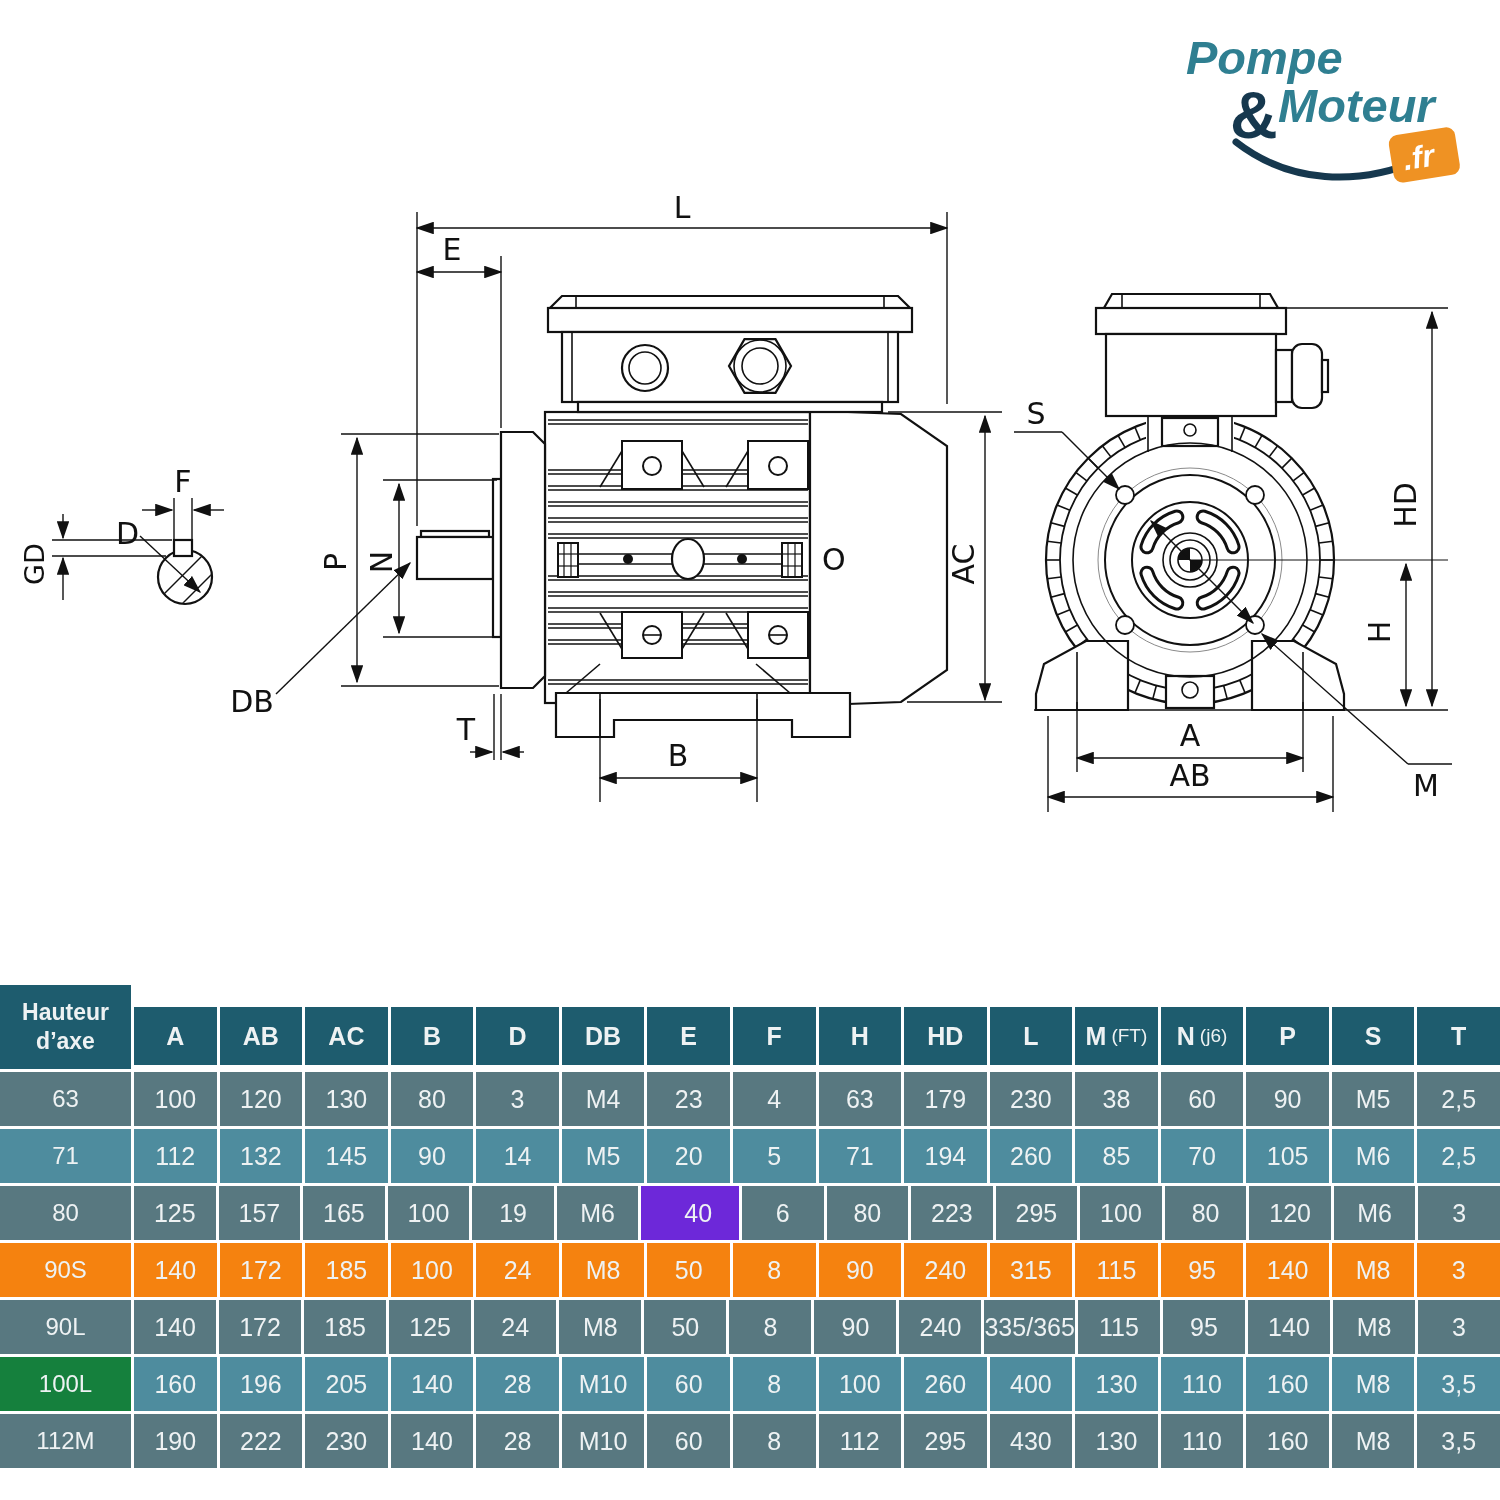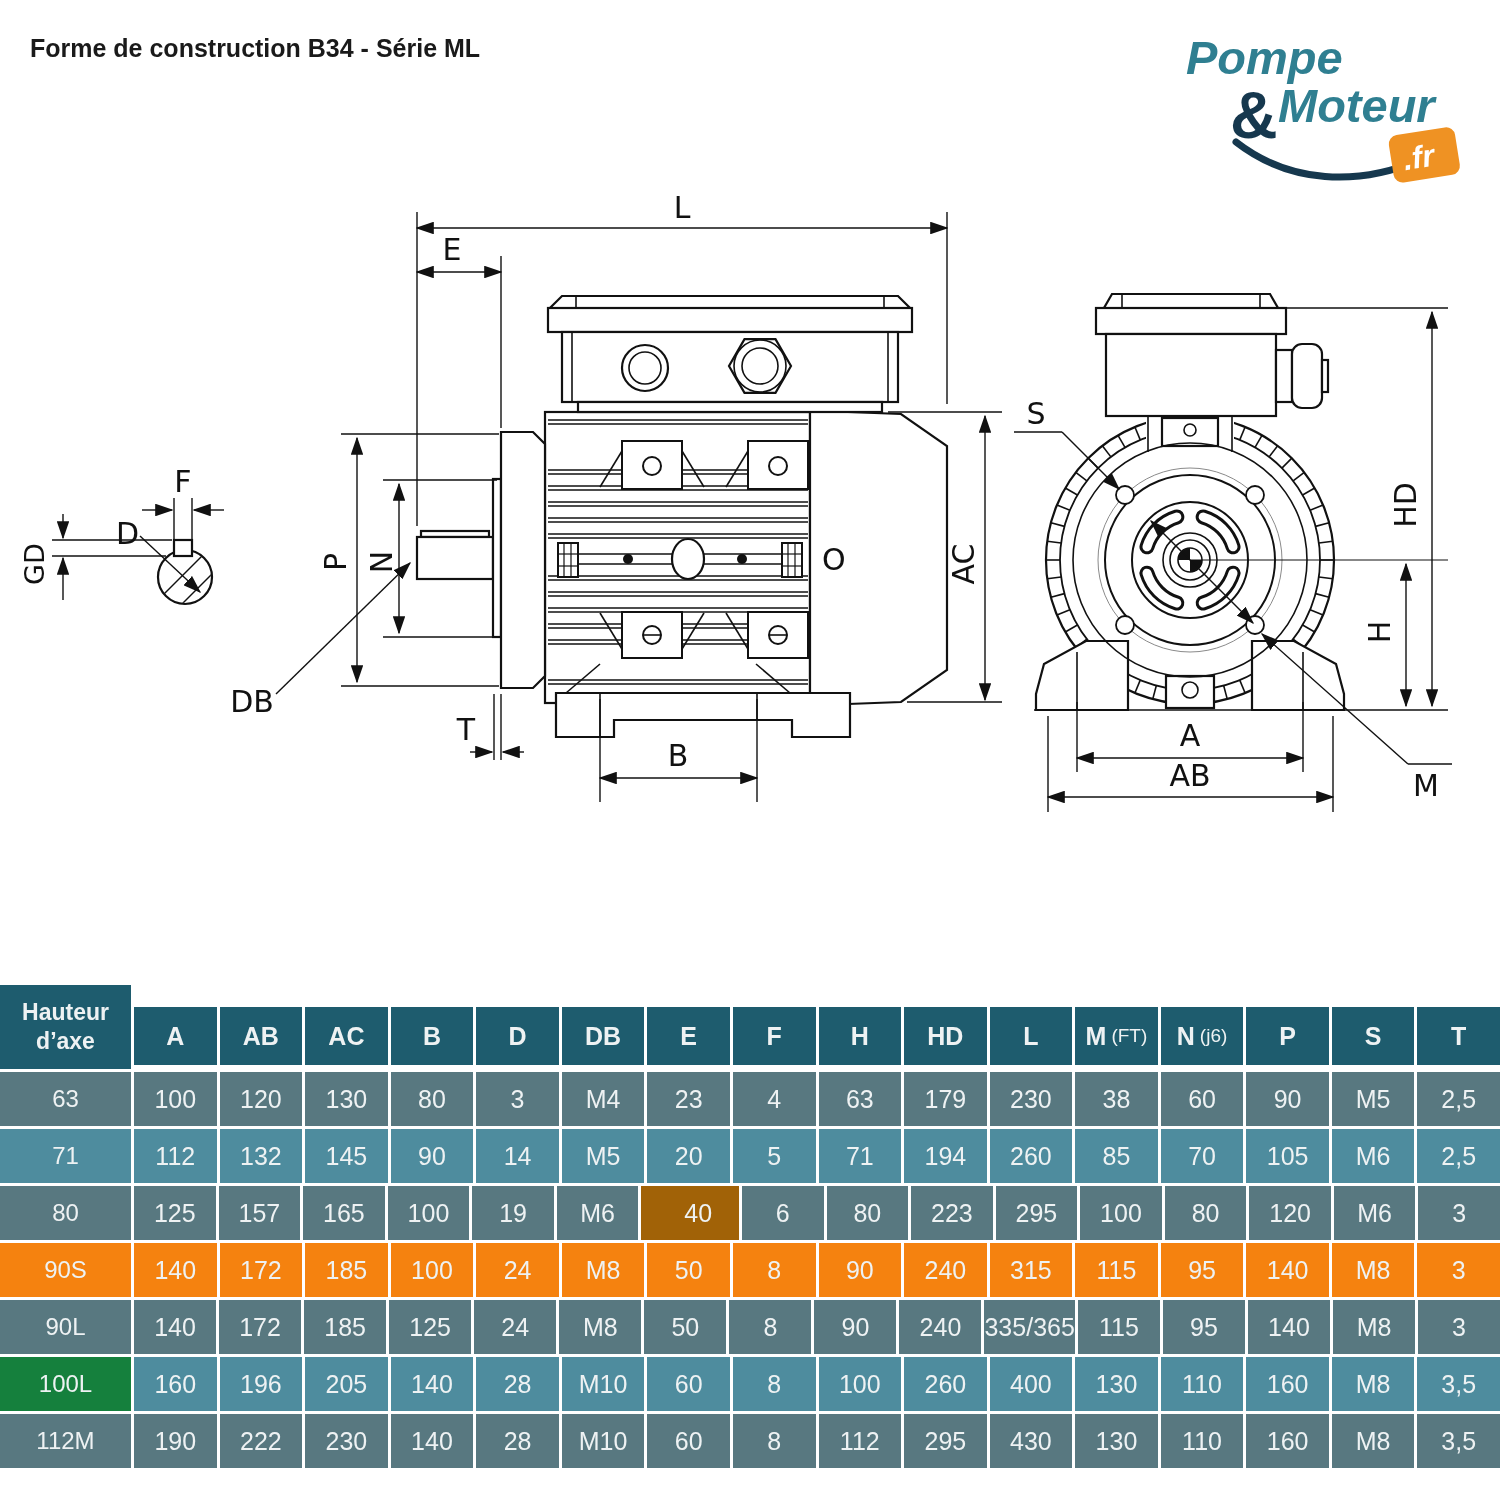--- a/index.html
+++ b/index.html
@@ -31,21 +31,20 @@
   .hrow .cell{height:58px;margin-top:22px;font-weight:700;font-size:25px;}
   .hrow .c-axis{height:84px;margin-top:0;font-size:23px;line-height:1.25;text-align:center;}
   .hrow .sub{font-weight:400;font-size:19px;margin-left:5px;}
   .drow .cell{height:54px;font-size:25px;font-weight:400;}
   .drow .c-axis{font-size:24px;}
 </style>
 </head>
 <body>
 
 <div class="hdr">
-  <h2>Forme de construction B34 - Série ML</h2>
 </div>
 
 <svg class="logo" viewBox="0 0 330 180">
   <text x="34" y="64" font-size="47" font-weight="bold" font-style="italic" fill="#2f7f91">Pompe</text>
   <text x="78" y="128" font-size="66" font-weight="bold" fill="#16384e">&amp;</text>
   <text x="126" y="112" font-size="47" font-weight="bold" font-style="italic" fill="#2f7f91">Moteur</text>
   <path d="M84,132 C138,174 206,176 268,150" stroke="#16384e" stroke-width="7" fill="none" stroke-linecap="round"></path>
   <g transform="rotate(-9 272 146)">
     <rect x="239" y="121" width="67" height="48" rx="9" fill="#ef9223"></rect>
     <text x="251" y="157" font-size="31" font-weight="bold" font-style="italic" fill="#ffffff">.fr</text>
@@ -422,21 +421,21 @@
       <div class="cell c-val" style="background: rgb(78, 140, 158);">2,5</div>
     </div>
     <div class="trow drow">
       <div class="cell c-axis" style="background: rgb(88, 120, 128);">80</div>
       <div class="cell c-val" style="background: rgb(88, 120, 128);">125</div>
       <div class="cell c-val" style="background: rgb(88, 120, 128);">157</div>
       <div class="cell c-val" style="background: rgb(88, 120, 128);">165</div>
       <div class="cell c-val" style="background: rgb(88, 120, 128);">100</div>
       <div class="cell c-val" style="background: rgb(88, 120, 128);">19</div>
       <div class="cell c-val" style="background: rgb(88, 120, 128);">M6</div>
-      <div class="cell c-val" style="background: #a16207; padding-left: 16px;">40</div>
+      <div class="cell c-val" style="background: #6d28d9; padding-left: 16px;">40</div>
       <div class="cell c-val" style="background: rgb(88, 120, 128);">6</div>
       <div class="cell c-val" style="background: rgb(88, 120, 128);">80</div>
       <div class="cell c-val" style="background: rgb(88, 120, 128);">223</div>
       <div class="cell c-val" style="background: rgb(88, 120, 128);">295</div>
       <div class="cell c-val" style="background: rgb(88, 120, 128);">100</div>
       <div class="cell c-val" style="background: rgb(88, 120, 128);">80</div>
       <div class="cell c-val" style="background: rgb(88, 120, 128);">120</div>
       <div class="cell c-val" style="background: rgb(88, 120, 128);">M6</div>
       <div class="cell c-val" style="background: rgb(88, 120, 128);">3</div>
     </div>

